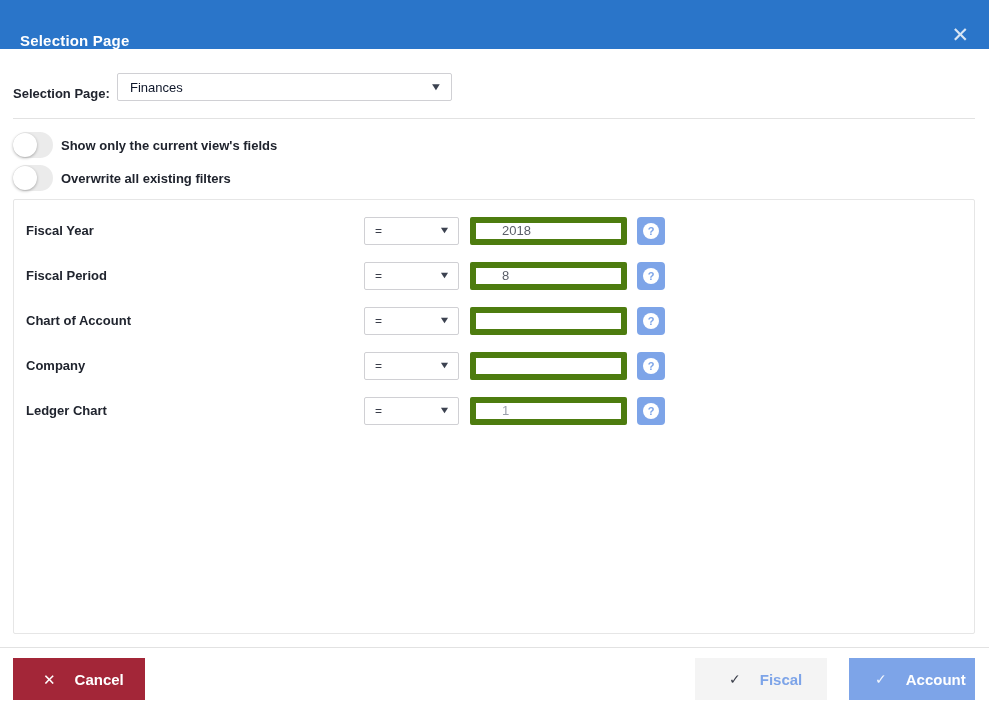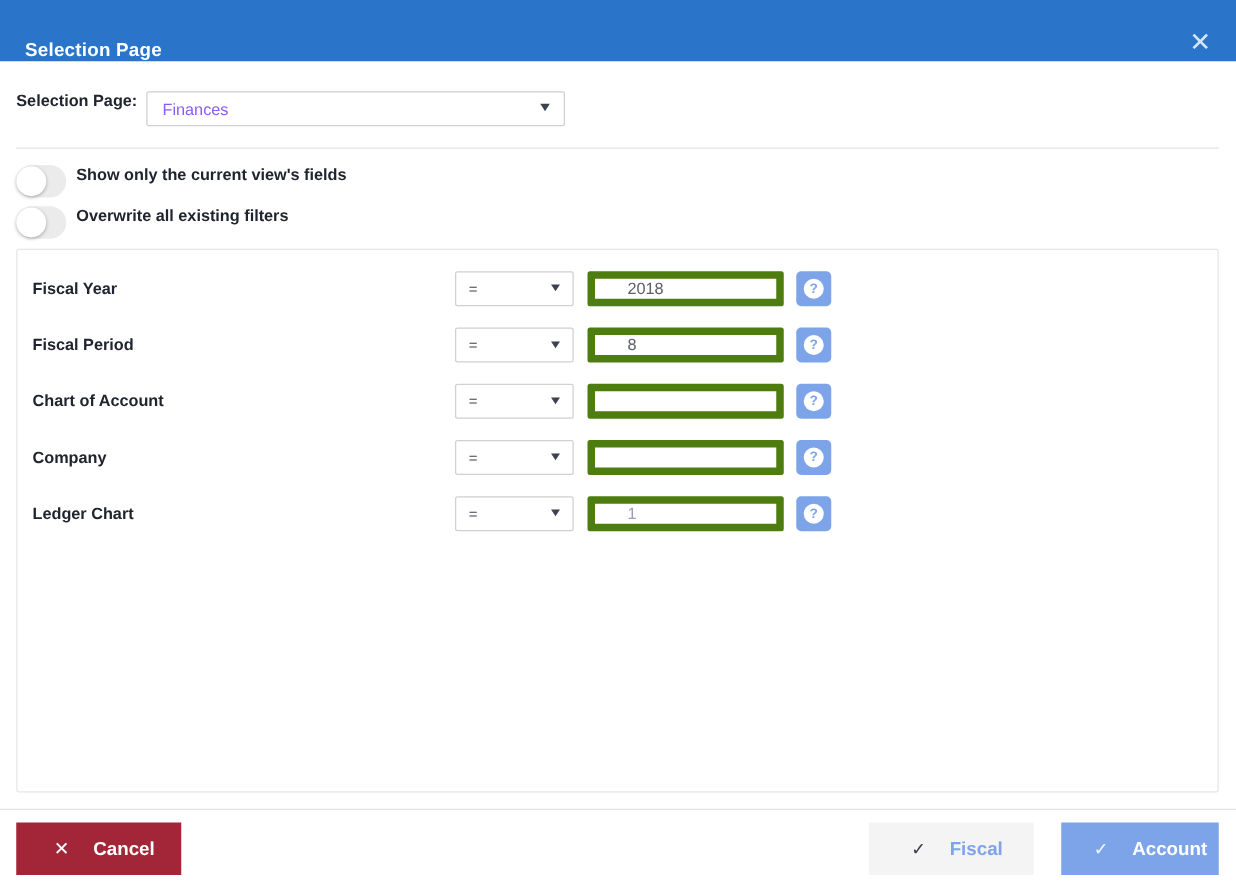--- a/index.html
+++ b/index.html
@@ -37,21 +37,21 @@
     padding: 4px;
     font-weight: 400;
   }
 
   .body { padding: 0 14px 0 13px; }
 
   
   .sel-row {
     margin-top: 24px;
     display: flex;
-    align-items: flex-start;
+    align-items: flex-end;
     height: 28px;
   }
   .sel-row .lbl {
     font-size: 13px;
     font-weight: bold;
     color: #20242e;
     width: 104px;
     flex: 0 0 104px;
   }
   .dropdown {
@@ -59,37 +59,38 @@
     border: 1px solid #d0d0d4;
     background: #ffffff;
     display: flex;
     align-items: center;
     justify-content: space-between;
     padding: 0 10px 0 12px;
     cursor: pointer;
     border-radius: 2px;
   }
   .dropdown.wide { width: 335px; }
-  .dropdown .val { font-size: 13px; color: #8b5cf6; }
+  .dropdown .val { font-size: 13px; color: #0f172a; }
   .dropdown .arrow {
     font-size: 10px;
     color: #3c4250;
     transform: scaleX(1.3);
     line-height: 1;
   }
 
   .divider {
     margin-top: 17px;
     height: 1px;
     background: #e2e2e2;
   }
 
   
   .toggle-row {
     display: flex;
+    align-items: center;
     height: 26px;
   }
   .toggle-row.first { margin-top: 13px; }
   .toggle-row.second { margin-top: 7px; }
   .toggle {
     width: 40px;
     height: 26px;
     border-radius: 13px;
     background: #ebebeb;
     position: relative;

